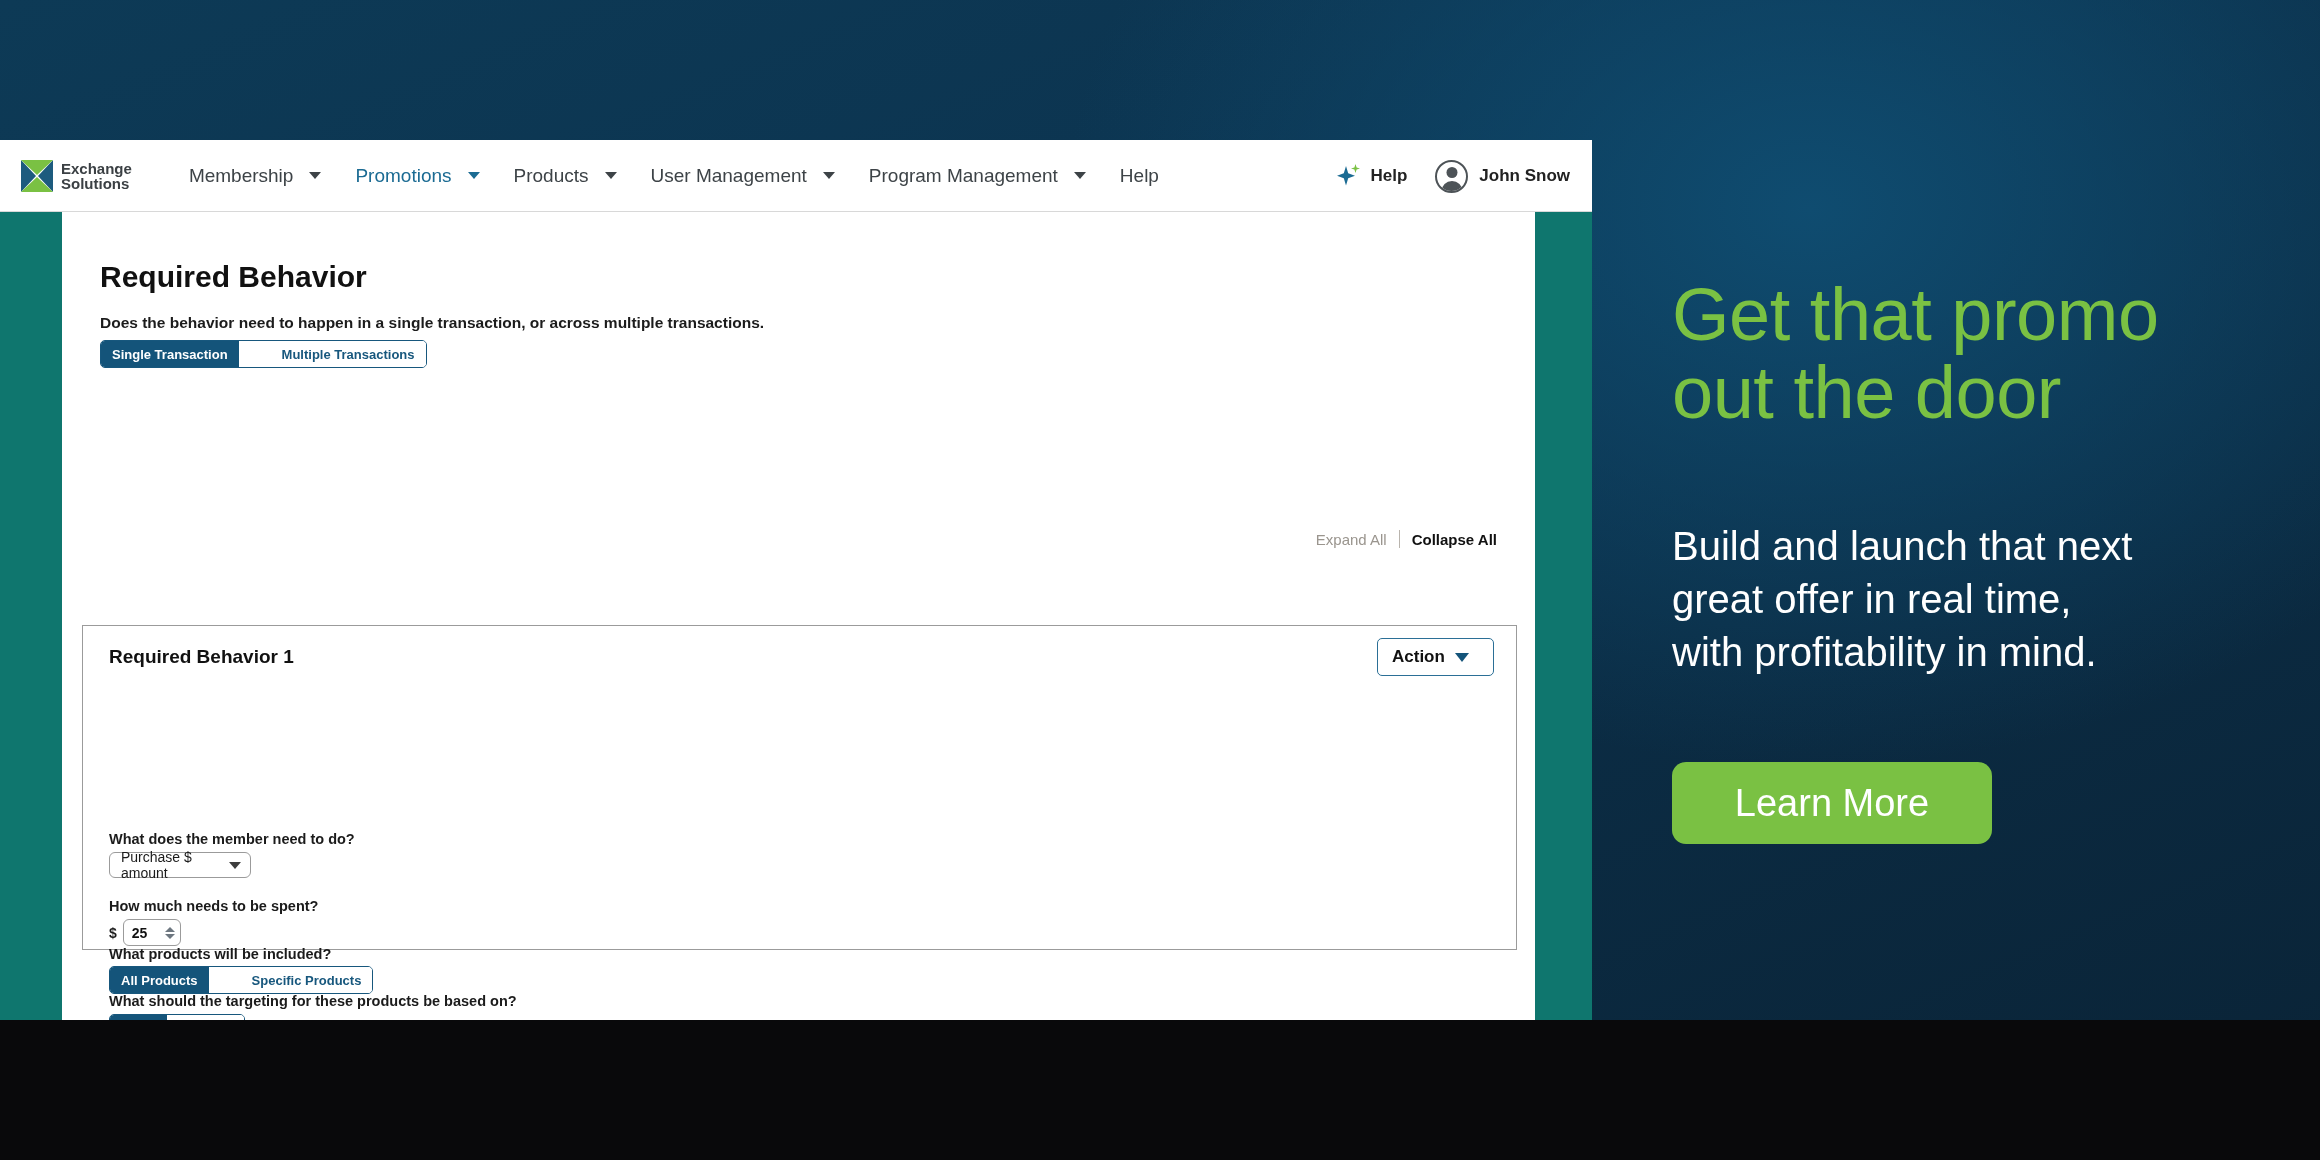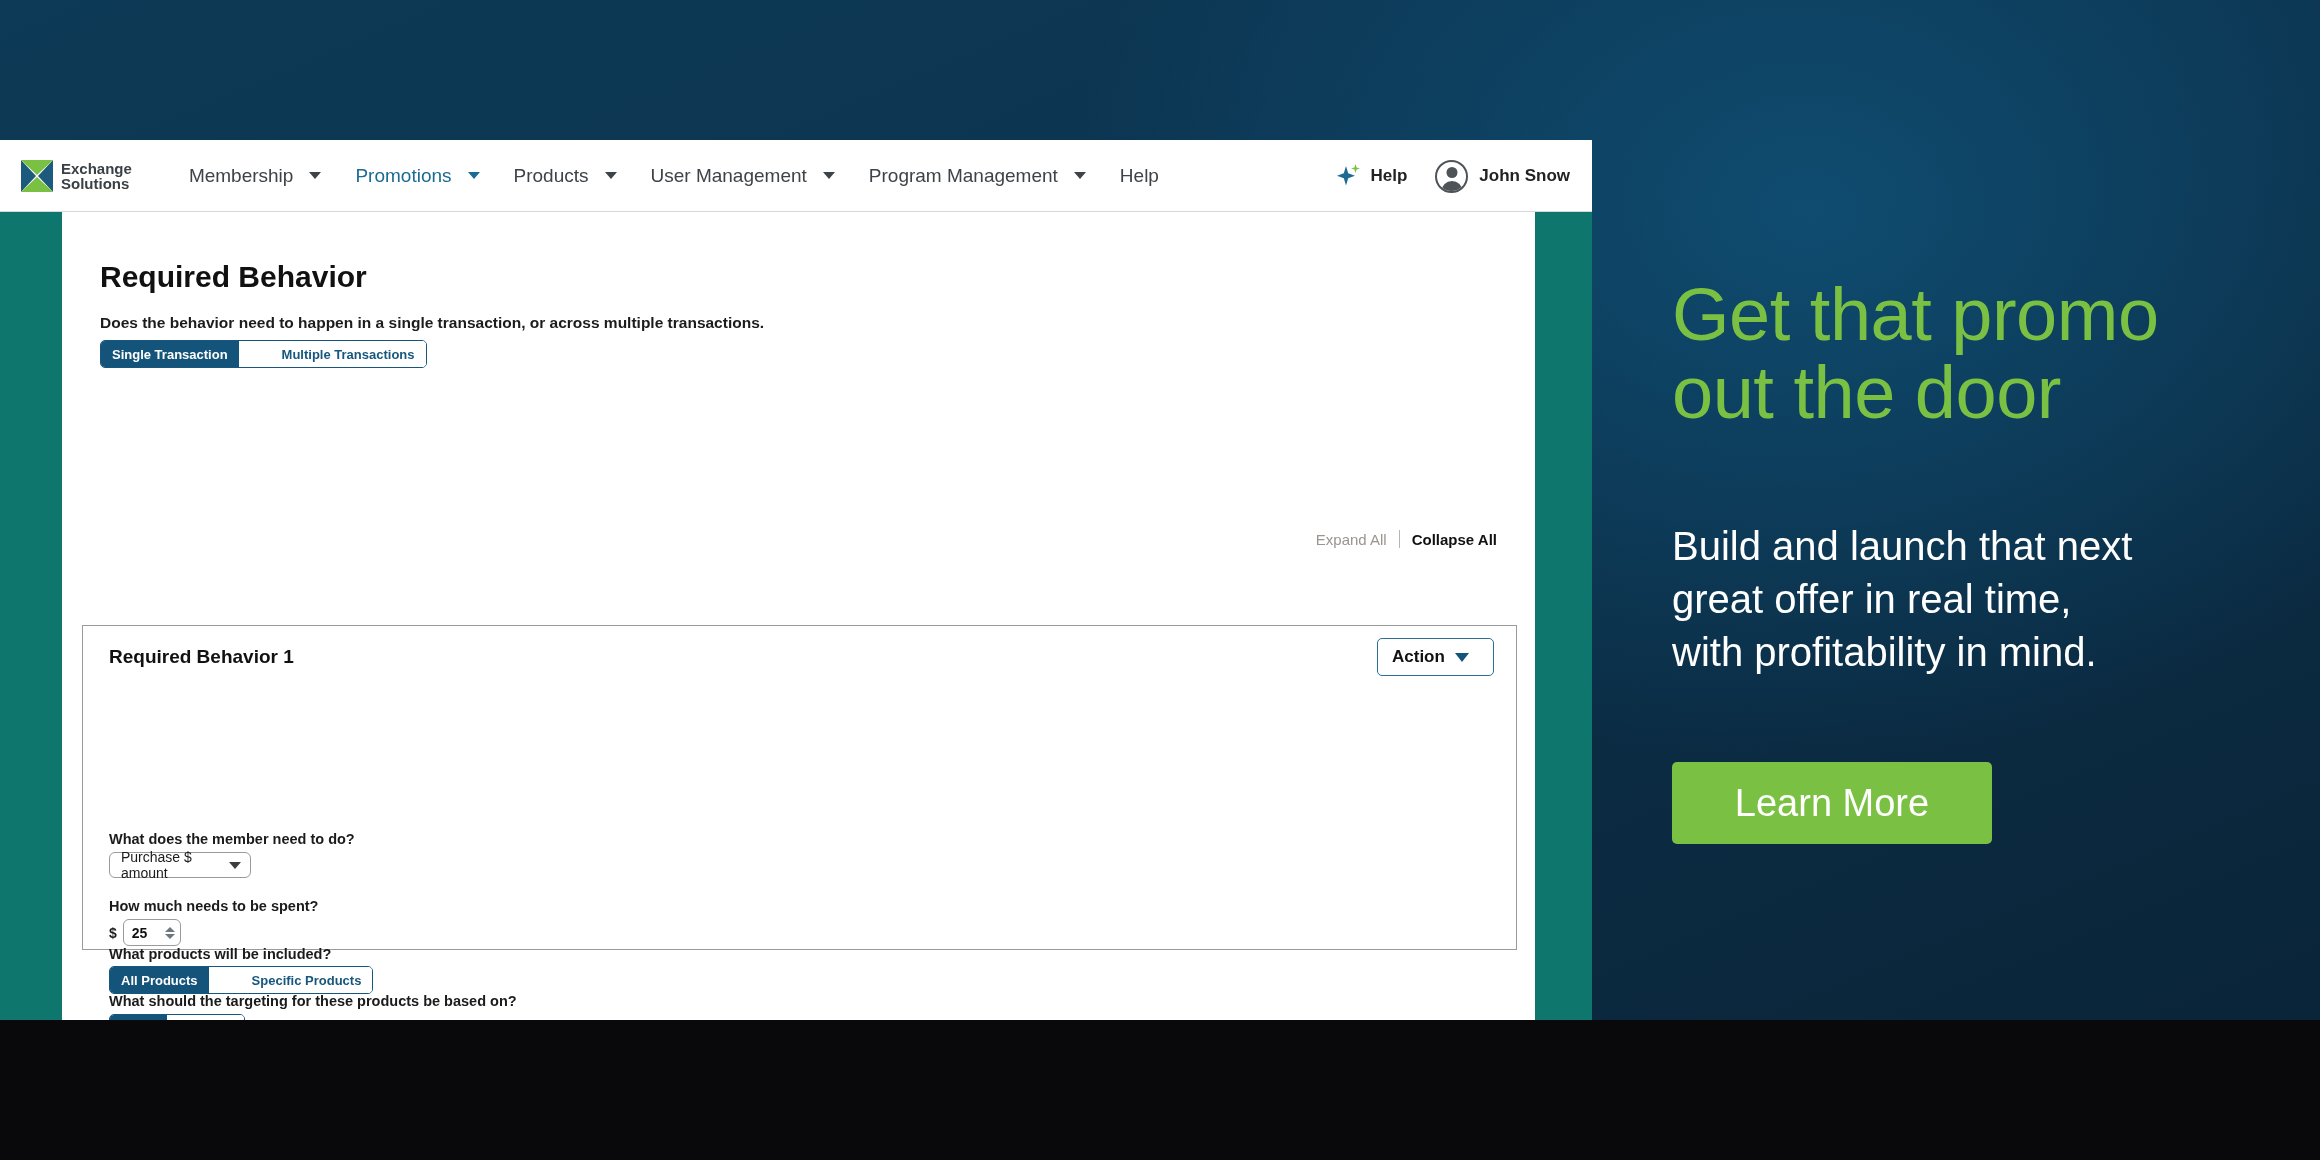--- a/index.html
+++ b/index.html
@@ -39,21 +39,21 @@
     position: absolute; left: 80px; top: 520px;
     width: 580px;
     font-size: 40px; line-height: 1.33; font-weight: 400;
     color: #ffffff;
   }
   #promo-sub div { white-space: nowrap; }
   #promo-cta {
     position: absolute; left: 80px; top: 762px;
     width: 320px; height: 82px;
     background: #7ac143;
-    border: none; border-radius: 5px;
+    border: none; border-radius: 14px;
     color: #ffffff; font-size: 38px;
     font-family: "Liberation Sans", sans-serif;
     cursor: pointer;
     display: flex; align-items: center; justify-content: center;
   }
 
   
   #app {
     position: absolute; left: 0; top: 140px;
     width: 1592px; height: 880px;

